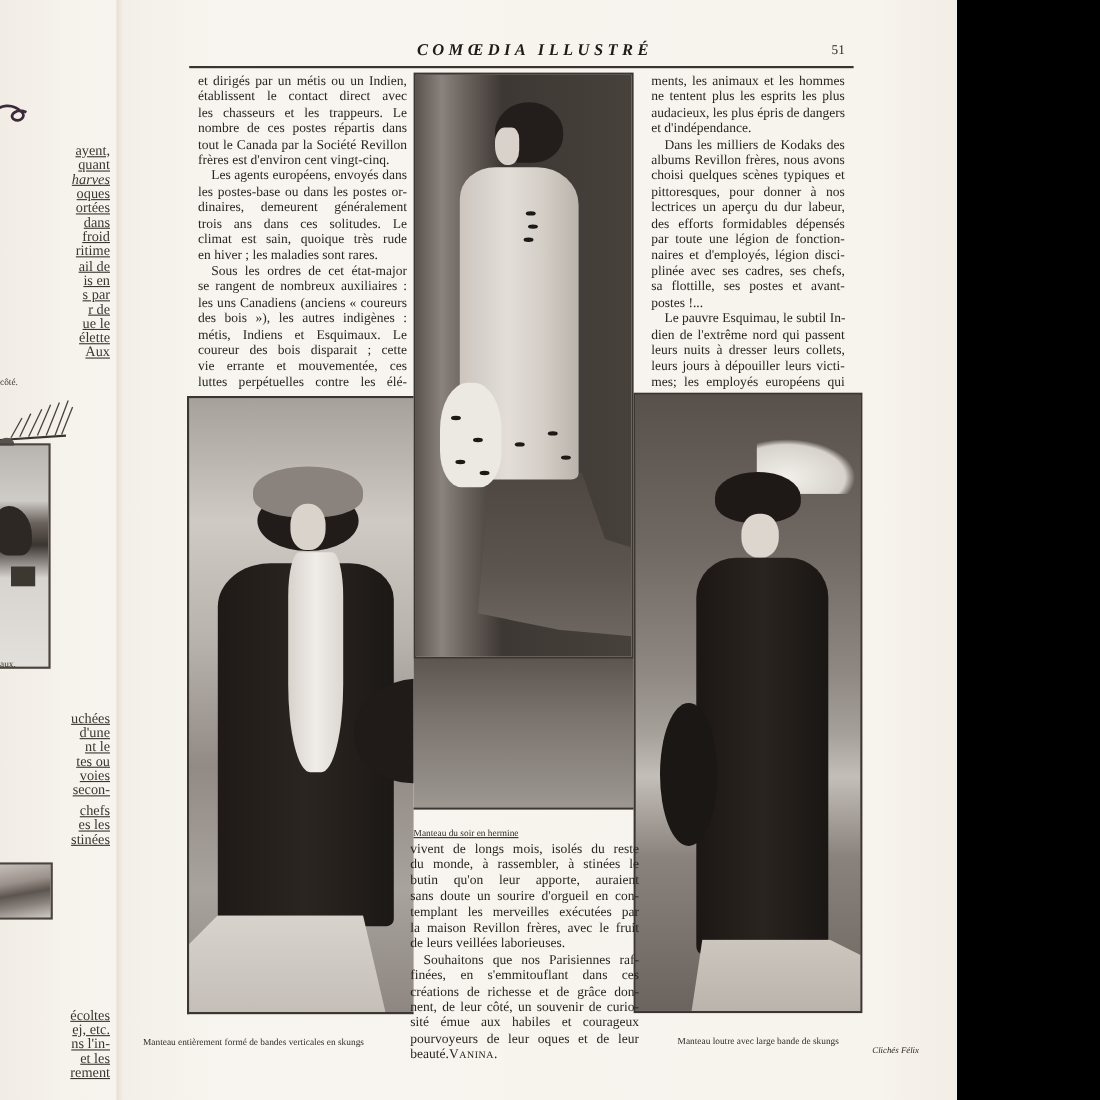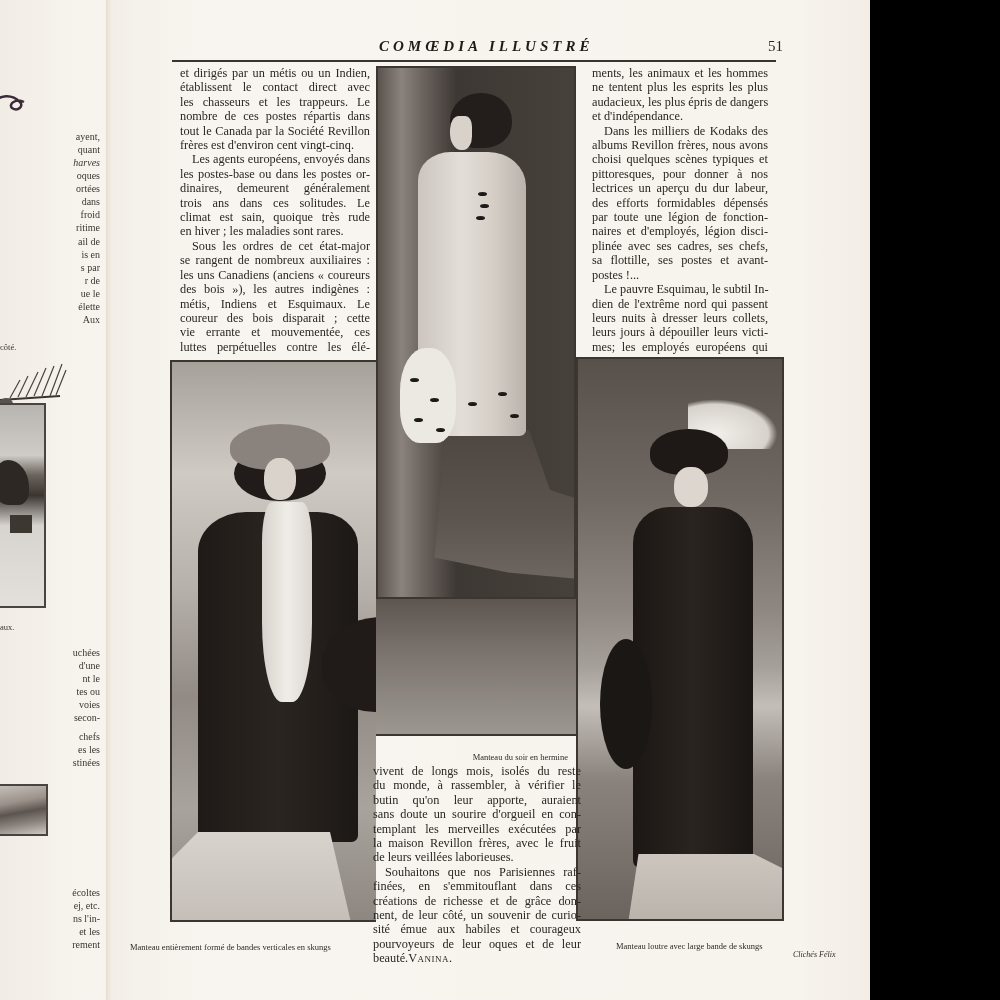--- a/index.html
+++ b/index.html
@@ -8,33 +8,33 @@
 
   .page {
     position: absolute; left: 0; top: 0; width: 870px; height: 1000px;
     background: linear-gradient(90deg, #f1ece4 0px, #f6f2ec 60px, #f7f4ef 105px, #ebe4da 108px, #f3efe8 112px, #f8f5f0 200px, #f7f3ed 800px, #f2ede5 870px);
   }
   .gutter-line { position: absolute; left: 106px; top: 0; width: 3px; height: 1000px; background: linear-gradient(90deg, #e6ded2, #efe8de); }
 
   
   .left-frag { position: absolute; left: 0; top: 0; width: 106px; height: 1000px; overflow: hidden; }
   .ornament { position: absolute; left: -10px; top: 92px; width: 40px; height: 22px; }
-  .left-lines { position: absolute; right: 6px; text-align: right; font-size: 10px; line-height: 13px; color: #3b3530; }
+  .left-lines { position: absolute; right: 6px; text-align: right; font-size: 13px; line-height: 13px; color: #3b3530; text-decoration: underline; }
   .left-cap { position: absolute; font-size: 8.5px; color: #3b3530; }
   .left-photo { position: absolute; left: -10px; top: 403px; width: 56px; height: 205px; border: 2px solid #4a4440;
     background: linear-gradient(180deg, #b8b4b0 0%, #cfcbc6 25%, #6a625c 35%, #3b3531 45%, #d7d3ce 60%, #e3dfda 100%); }
   .left-photo .horse { position: absolute; left: 2px; top: 55px; width: 35px; height: 45px; background: #2e2824; border-radius: 40% 60% 30% 40%; }
   .left-photo .hut { position: absolute; left: 18px; top: 110px; width: 22px; height: 18px; background: #3d3732; }
   .branch { position: absolute; left: 0; top: 360px; width: 70px; height: 50px; }
   .left-photo2 { position: absolute; left: -10px; top: 784px; width: 58px; height: 52px; border: 2px solid #4a4440;
     background: linear-gradient(170deg, #c8c2bc 0%, #9a918a 35%, #5c544e 55%, #8a827c 75%, #d0cac4 100%); }
 
   
   .running-head { position: absolute; left: 366px; top: 38px; font-family: "Liberation Serif", serif; font-style: italic; font-weight: bold; font-size: 15px; letter-spacing: 4px; color: #1f1b18; margin-left: 13px; }
-  .page-num { position: absolute; left: 756px; top: 38px; font-size: 15px; color: #2a2622; margin-left: 12px; }
+  .page-num { position: absolute; left: 756px; top: 38px; font-size: 12px; color: #2a2622; }
   .head-rule { position: absolute; left: 172px; top: 60px; width: 604px; height: 2px; background: #3a3430; }
 
   
   .col { position: absolute; font-size: 12.3px; line-height: 14.4px; text-align: justify; color: #2a2622; }
   .col .line { display: block; text-align: justify; text-align-last: justify; white-space: nowrap; }
   .col .line.last { text-align-last: left; }
   .col .line.indent { padding-left: 12px; }
   .col-left { left: 180px; top: 66px; width: 190px; }
   .col-right { left: 592px; top: 66px; width: 176px; }
   .col-bottom { left: 373px; top: 764px; width: 208px; }
@@ -73,21 +73,21 @@
 
   
   .r-hat { left: 72px; top: 70px; width: 78px; height: 46px; background: #1e1916; border-radius: 50% 50% 40% 40%; }
   .r-plume { left: 110px; top: 40px; width: 90px; height: 50px; background: radial-gradient(ellipse at 30% 70%, #f2efea, #d7d2cc 60%, transparent 70%); }
   .r-face { left: 96px; top: 108px; width: 34px; height: 40px; background: #dcd6cf; border-radius: 45%; }
   .r-coat { left: 55px; top: 148px; width: 120px; height: 360px; background: linear-gradient(90deg, #1c1714, #2a2420 50%, #1a1613); border-radius: 30% 30% 4% 4% / 10% 10% 2% 2%; }
   .r-muff { left: 22px; top: 280px; width: 52px; height: 130px; background: #1b1714; border-radius: 50%; }
   .r-skirt { left: 50px; top: 495px; width: 210px; height: 70px; background: linear-gradient(180deg, #ccc6bf, #b8b2ab); clip-path: polygon(5% 0, 60% 0, 100% 60%, 85% 100%, 0 100%); }
 
   .caption { position: absolute; font-size: 8.5px; color: #2e2a26; white-space: nowrap; }
-  .cap-center { left: 362px; top: 752px; width: 206px; text-align: right; }
+  .cap-center { left: 376px; top: 752px; width: 206px; text-align: left; text-decoration: underline; }
   .cap-left { left: 130px; top: 942px; }
   .cap-right { left: 616px; top: 941px; }
   .cap-bottom { left: 130px; top: 958px; width: 740px; text-align: center; font-size: 10.5px; }
   .cap-credit { left: 793px; top: 950px; font-style: italic; font-size: 8px; }
 </style>
 </head>
 <body>
 
 <div class="page">
   <div class="gutter-line"></div>
@@ -119,37 +119,37 @@
 
     <svg class="branch" viewBox="0 0 70 50">
       <path d="M0 40 L60 36" stroke="#3a3430" stroke-width="2"></path>
       <path d="M10 38 L20 20 M18 37 L28 16 M26 37 L38 12 M34 36 L46 8 M42 36 L54 6 M50 36 L62 4 M56 35 L66 10" stroke="#4a4440" stroke-width="1.2"></path>
       <ellipse cx="6" cy="44" rx="7" ry="6" fill="#5a524c"></ellipse>
     </svg>
     <div class="left-photo">
       <div class="horse"></div>
       <div class="hut"></div>
     </div>
-    <div class="left-cap" style="left:0;top:622px">aux.</div>
+    <div class="left-cap" style="left:0;top:598px">aux.</div>
 
     <div class="left-lines" style="top:646px">
       <div>uchées</div>
       <div>d'une</div>
       <div>nt le</div>
       <div>tes ou</div>
       <div>voies</div>
       <div>secon-</div>
     </div>
     <div class="left-lines" style="top:730px">
       <div>chefs</div>
       <div>es les</div>
       <div>stinées</div>
     </div>
     <div class="left-photo2"></div>
-    <div class="left-lines" style="top:886px">
+    <div class="left-lines" style="top:916px">
       <div>écoltes</div>
       <div>ej, etc.</div>
       <div>ns l'in-</div>
       <div>et les</div>
       <div>rement</div>
     </div>
   </div>
 
   <div class="running-head">COMŒDIA ILLUSTRÉ</div>
   <div class="page-num">51</div>
@@ -238,21 +238,21 @@
       <span class="spot" style="left:10px;top:30px"></span>
       <span class="spot" style="left:30px;top:50px"></span>
       <span class="spot" style="left:14px;top:70px"></span>
       <span class="spot" style="left:36px;top:80px"></span>
     </div>
   </div>
 
   <div class="caption cap-center">Manteau du soir en hermine</div>
   <div class="col col-bottom">
     <span class="line">vivent de longs mois, isolés du reste</span>
-    <span class="line">du monde, à rassembler, à vérifier le</span>
+    <span class="line">du monde, à rassembler, à stinées le</span>
     <span class="line">butin qu'on leur apporte, auraient</span>
     <span class="line">sans doute un sourire d'orgueil en con-</span>
     <span class="line">templant les merveilles exécutées par</span>
     <span class="line">la maison Revillon frères, avec le fruit</span>
     <span class="line last">de leurs veillées laborieuses.</span>
     <span class="line indent">Souhaitons que nos Parisiennes raf-</span>
     <span class="line">finées, en s'emmitouflant dans ces</span>
     <span class="line">créations de richesse et de grâce don-</span>
     <span class="line">nent, de leur côté, un souvenir de curio-</span>
     <span class="line">sité émue aux habiles et courageux</span>

